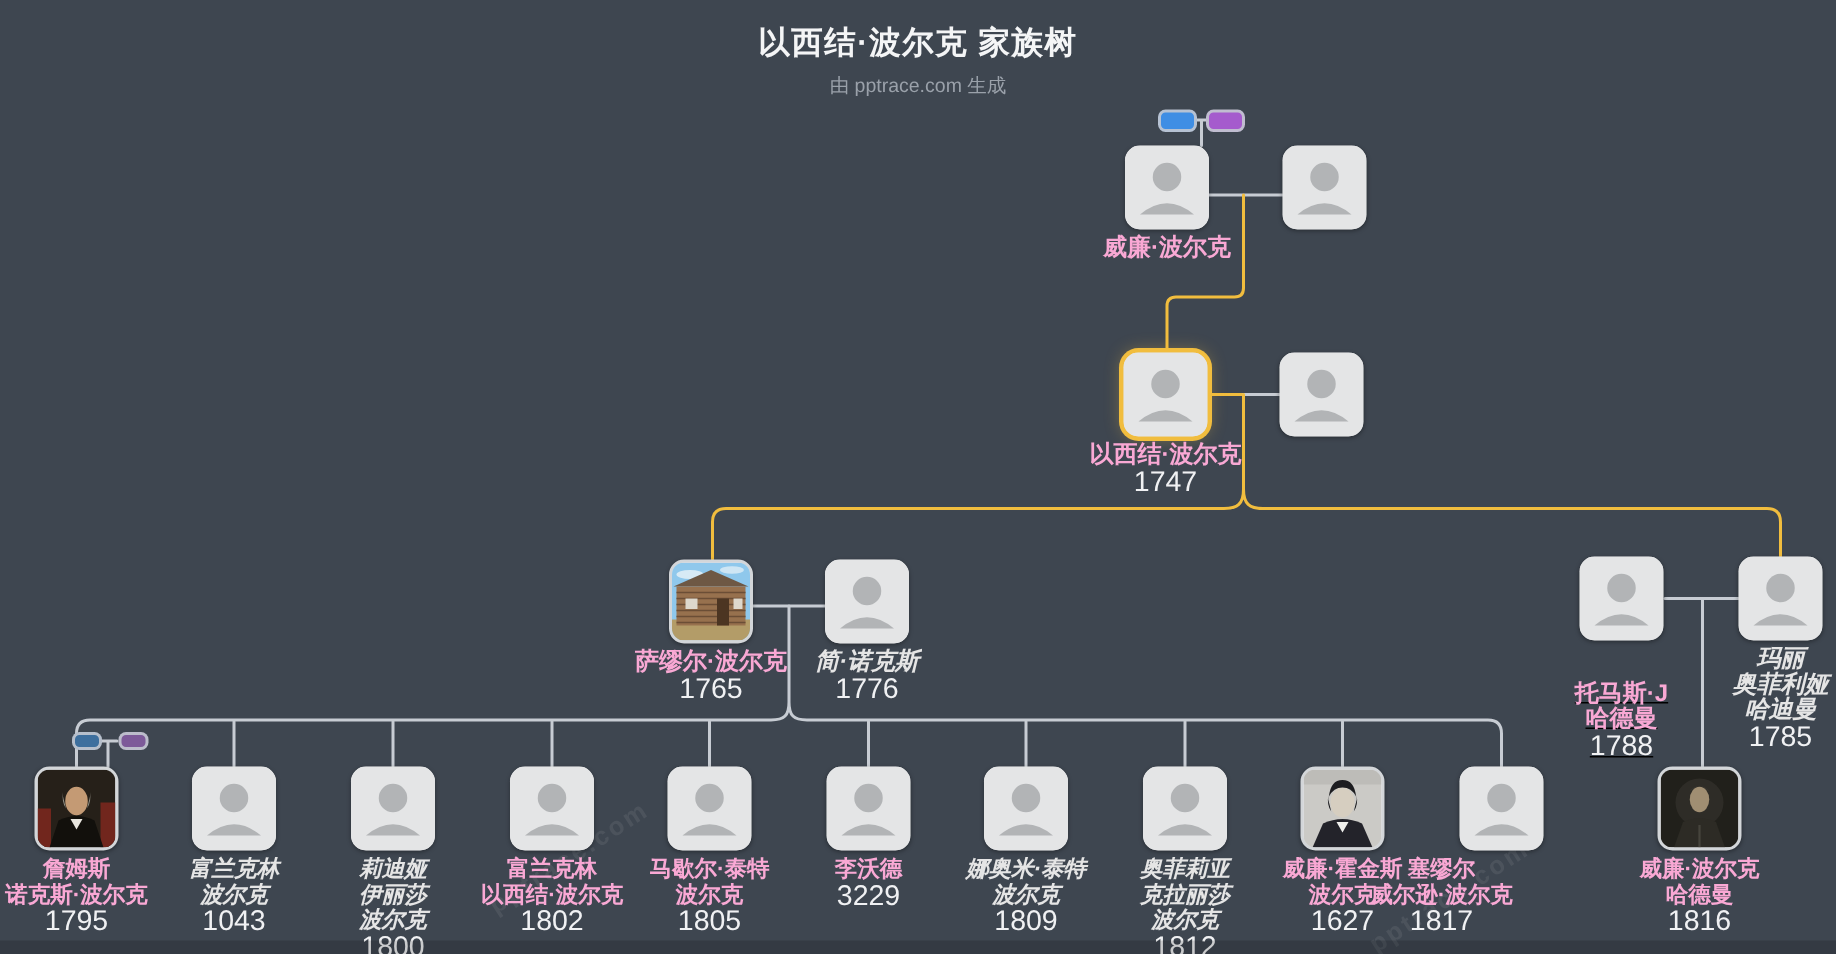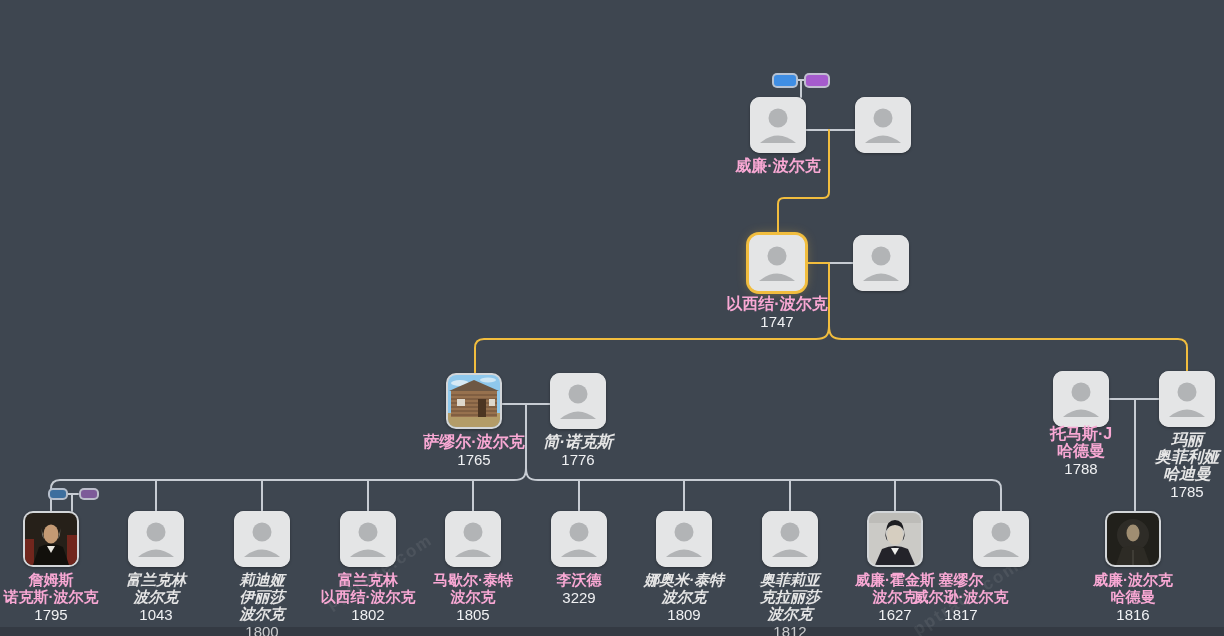--- a/index.html
+++ b/index.html
@@ -27,21 +27,21 @@
   }
   .node svg{display:block;width:100%;height:100%;}
   .plabel{
     position:absolute;width:140px;text-align:center;z-index:4;
     line-height:17px;
   }
   .nline{font-size:15px;font-weight:bold;display:block;}
   .nline.male{color:#f9a8d4;}
   .nline.female{color:#e5e5e5;font-style:italic;}
   .nline.big{font-size:16px;}
-  .year{font-size:15px;color:#f0f1f3;display:block;margin-top:1px;}
+  .year{font-size:19px;color:#f0f1f3;display:block;margin-top:1px;}
   .chip{
     position:absolute;z-index:4;border-radius:5px;
     border:2px solid rgba(195,200,208,.9);box-sizing:border-box;
   }
   .chip.father.bright{background:#3f8ee4;}
   .chip.mother.bright{background:#a55bcd;}
   .chip.father.muted{background:#3d6f9e;}
   .chip.mother.muted{background:#7d5a99;}
   .watermark{
     position:absolute;z-index:2;color:#ffffff;opacity:.07;
@@ -50,20 +50,22 @@
   }
   .bottom-strip{position:absolute;left:0;bottom:0;width:100%;height:9px;
     background:rgba(0,0,0,.16);z-index:6;}
 </style>
 </head>
 <body>
 
 <div id="canvas">
 
   <div class="header">
+    <div class="title">以西结·波尔克 家族树</div>
+    <div class="subtitle">由 pptrace.com 生成</div>
   </div>
 
   <svg id="lines" width="1224" height="636">
 
     <path class="gline" d="M806,130 H855"></path>
 
     <path class="gline" d="M798,80 H804 M801,80 V97"></path>
 
     <path class="yline" d="M829,130 V192 Q829,198 823,198 H784 Q778,198 778,204 V235"></path>
 
@@ -155,21 +157,21 @@
         <span class="nline female big">简·诺克斯</span>
         <span class="year">1776</span>
       </div>
       <div class="node" style="left: 1053px; top: 371px;">
   <svg viewBox="0 0 56 56">
     <rect width="56" height="56" fill="#e4e5e6"></rect>
     <circle cx="28" cy="21" r="9.5" fill="#b2b4b6"></circle>
     <path d="M10 46 Q28 31 46 46 Z" fill="#b2b4b6"></path>
   </svg>
 </div>
-      <div class="plabel" style="left: 1011px; top: 425px;">
+      <div class="plabel" style="left: 1011px; top: 454px; text-decoration: underline;">
         <span class="nline male big">托马斯·J</span>
         <span class="nline male big">哈德曼</span>
         <span class="year">1788</span>
       </div>
       <div class="node" style="left: 1159px; top: 371px;">
   <svg viewBox="0 0 56 56">
     <rect width="56" height="56" fill="#e4e5e6"></rect>
     <circle cx="28" cy="21" r="9.5" fill="#b2b4b6"></circle>
     <path d="M10 46 Q28 31 46 46 Z" fill="#b2b4b6"></path>
   </svg>

